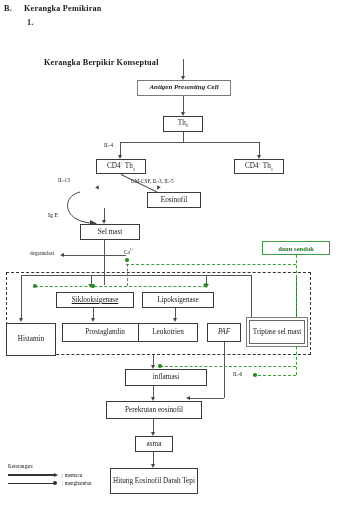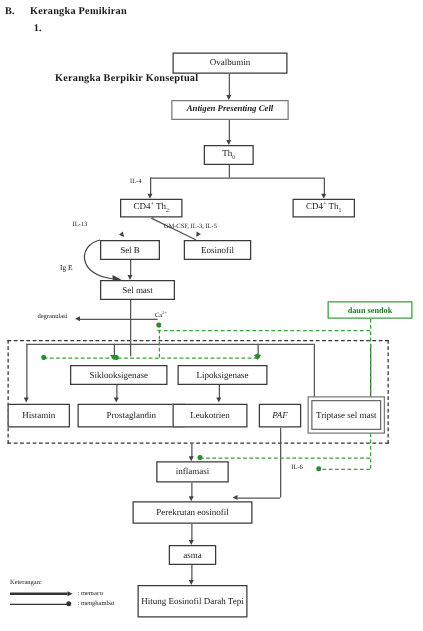--- a/index.html
+++ b/index.html
@@ -106,23 +106,20 @@
   <div class="g-arrow-d" style="left:88px;top:284px;"></div>
   <div class="g-arrow-d" style="left:203px;top:284px;"></div>
   <div class="g-dot" style="left:204px;top:283px;"></div>
 
   <div class="g-dash-h" style="left:160px;top:366px;width:136px;"></div>
   <div class="g-dot" style="left:158px;top:364px;"></div>
 
   <div class="g-dash-h" style="left:258px;top:375px;width:38px;"></div>
   <div class="g-dot" style="left:253px;top:373px;"></div>
 
-  <div class="box thick" style="left:138px;top:42px;width:92px;height:17px;">
-    <span>Ovalbumin</span>
-  </div>
   <div class="ln lnv" style="left:183px;top:59px;height:18px;"></div>
   <div class="arw arw-d" style="left:180.5px;top:76px;"></div>
 
   <div class="box italic" style="left:137px;top:80px;width:94px;height:16px;">
     <span>Antigen Presenting Cell</span>
   </div>
   <div class="ln lnv" style="left:183px;top:96px;height:17px;"></div>
   <div class="arw arw-d" style="left:180.5px;top:112px;"></div>
 
   <div class="box thick" style="left:163px;top:116px;width:40px;height:16px;">
@@ -145,23 +142,20 @@
     <span><span>CD4</span><sup>+</sup><span> Th</span><sub>1</sub></span>
   </div>
 
   <div class="ln" style="left:101px;top:174px;width:22px;height:1px;transform:rotate(42deg);transform-origin:right center;"></div>
   <div class="arw arw-d" style="left:96px;top:186px;transform:rotate(-40deg);"></div>
   <div class="ln" style="left:121px;top:174px;width:40px;height:1px;transform:rotate(26deg);transform-origin:left center;"></div>
   <div class="arw arw-d" style="left:156px;top:186px;transform:rotate(32deg);"></div>
   <div class="lbl" style="left:58px;top:177px;">IL-13</div>
   <div class="lbl" style="left:131px;top:178px;">GM-CSF, IL-3, IL-5</div>
 
-  <div class="box thick" style="left:80px;top:192px;width:48px;height:16px;">
-    <span>Sel B</span>
-  </div>
 
   <div class="box thick" style="left:147px;top:192px;width:54px;height:16px;">
     <span>Eosinofil</span>
   </div>
 
   <div class="ln lnv" style="left:104px;top:208px;height:13px;"></div>
   <div class="arw arw-d" style="left:101.5px;top:220px;"></div>
 
   <svg style="position:absolute;left:56px;top:190px;width:44px;height:42px;z-index:5;" viewBox="0 0 44 42">
     <path d="M24 2 C 6 6, 6 30, 34 33" fill="none" stroke="#444" stroke-width="1"></path>
@@ -181,32 +175,32 @@
   <div class="ln lnv" style="left:104px;top:240px;height:45px;"></div>
   <div class="ln lnh" style="left:21px;top:275px;width:230px;"></div>
   <div class="ln lnv" style="left:21px;top:275px;height:44px;"></div>
   <div class="arw arw-d" style="left:18.5px;top:318px;"></div>
   <div class="ln lnv" style="left:91px;top:275px;height:11px;"></div>
   <div class="ln lnv" style="left:206px;top:275px;height:11px;"></div>
   <div class="ln lnv" style="left:251px;top:275px;height:44px;"></div>
   <div class="arw arw-d" style="left:248.5px;top:318px;"></div>
   <div class="ln lnv" style="left:296px;top:275px;height:44px;"></div>
 
-  <div class="box thick" style="left:56px;top:292px;width:78px;height:16px;">
+  <div class="box thick" style="left:56px;top:292px;width:78px;height:16px;text-decoration:underline;">
     <span>Siklooksigenase</span>
   </div>
   <div class="box thick" style="left:142px;top:292px;width:72px;height:16px;">
     <span>Lipoksigenase</span>
   </div>
   <div class="ln lnv" style="left:93px;top:308px;height:11px;"></div>
   <div class="arw arw-d" style="left:90.5px;top:318px;"></div>
   <div class="ln lnv" style="left:175px;top:308px;height:11px;"></div>
   <div class="arw arw-d" style="left:172.5px;top:318px;"></div>
 
-  <div class="box thick" style="left:6px;top:323px;width:50px;height:19px;">
+  <div class="box thick" style="left:6px;top:323px;width:50px;height:33px;">
     <span>Histamin</span>
   </div>
   <div class="box thick" style="left:62px;top:323px;width:86px;height:19px;">
     <span>Prostaglandin</span>
   </div>
   <div class="box thick" style="left:138px;top:323px;width:60px;height:19px;">
     <span>Leukotrien</span>
   </div>
   <div class="box thick" style="left:207px;top:323px;width:34px;height:19px;font-style:italic;">
     <span>PAF</span>
@@ -215,21 +209,21 @@
     <span>Triptase sel mast</span>
   </div>
 
   <div class="ln lnv" style="left:153px;top:355px;height:11px;"></div>
   <div class="arw arw-d" style="left:150.5px;top:365px;"></div>
 
   <div class="ln lnv" style="left:224px;top:342px;height:56px;"></div>
   <div class="ln lnh" style="left:190px;top:398px;width:34px;"></div>
   <div class="arw arw-l" style="left:186px;top:395.5px;"></div>
 
-  <div class="box thick" style="left:125px;top:369px;width:58px;height:17px;">
+  <div class="box thick" style="left:125px;top:369px;width:82px;height:17px;">
     <span>inflamasi</span>
   </div>
   <div class="lbl" style="left:233px;top:371px;">IL-6</div>
   <div class="ln lnv" style="left:153px;top:386px;height:12px;"></div>
   <div class="arw arw-d" style="left:150.5px;top:397px;"></div>
 
   <div class="box thick" style="left:106px;top:401px;width:96px;height:18px;">
     <span>Perekrutan eosinofil</span>
   </div>
   <div class="ln lnv" style="left:153px;top:419px;height:14px;"></div>

